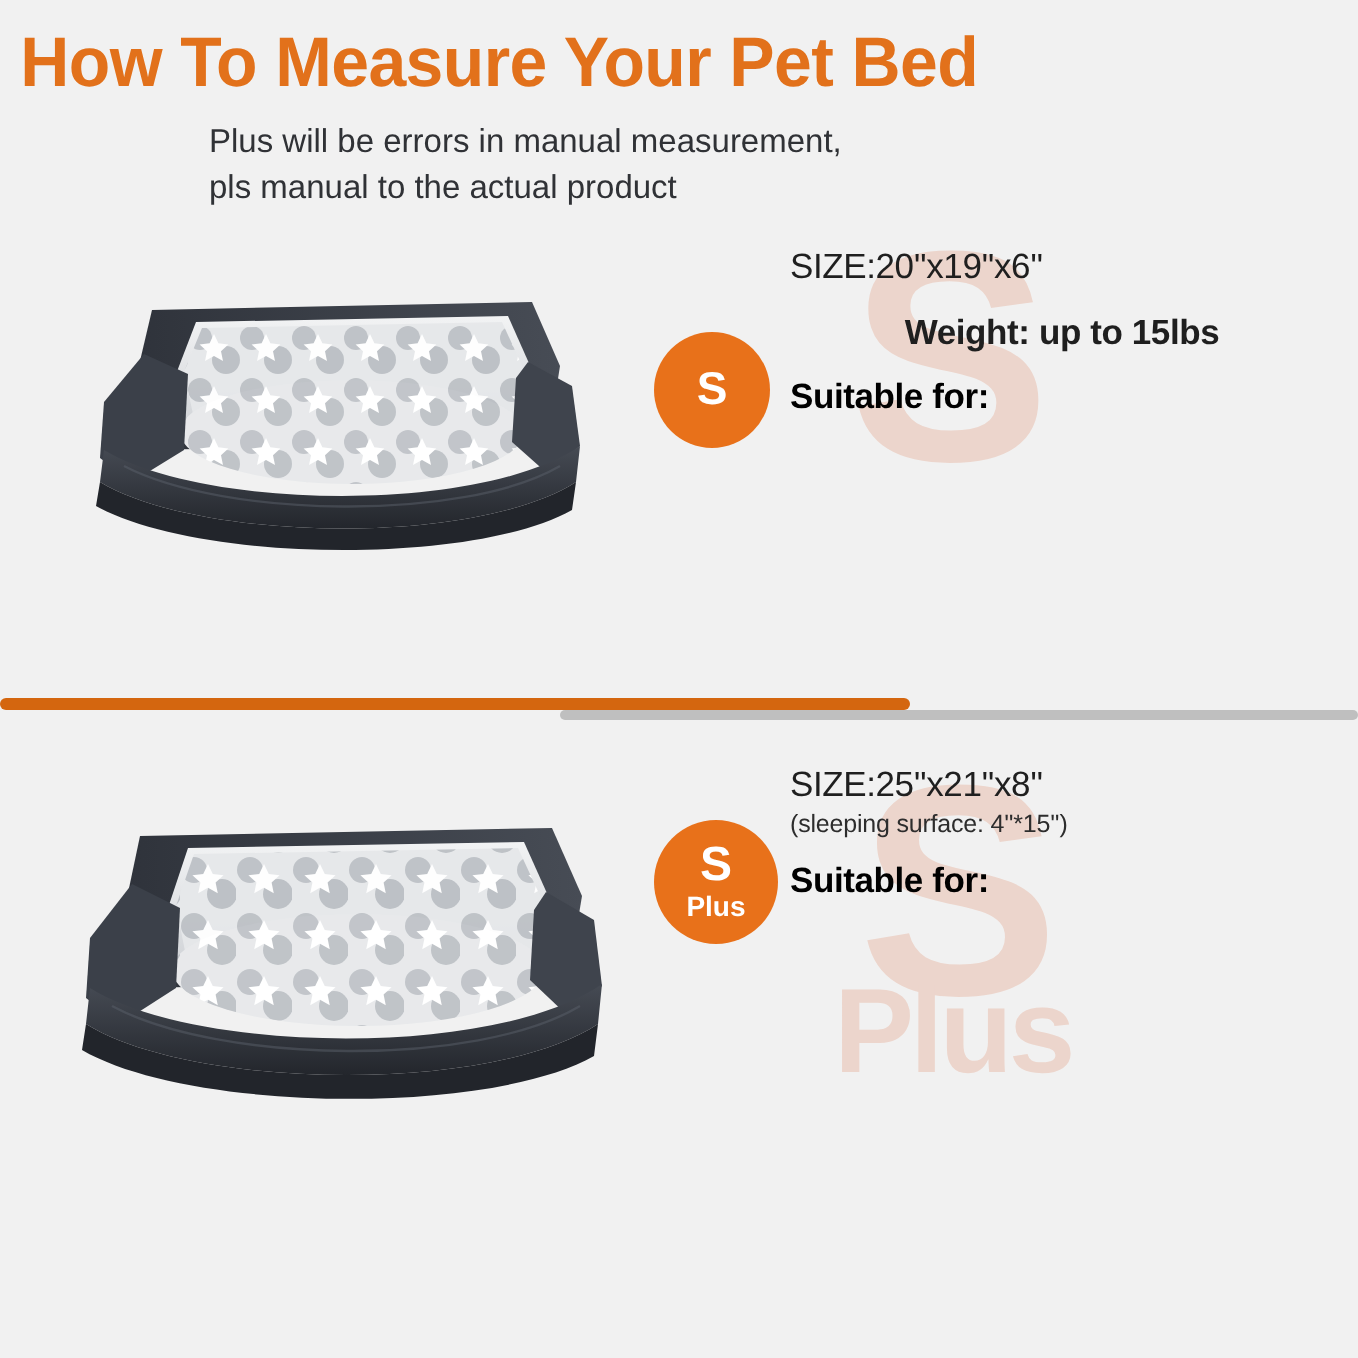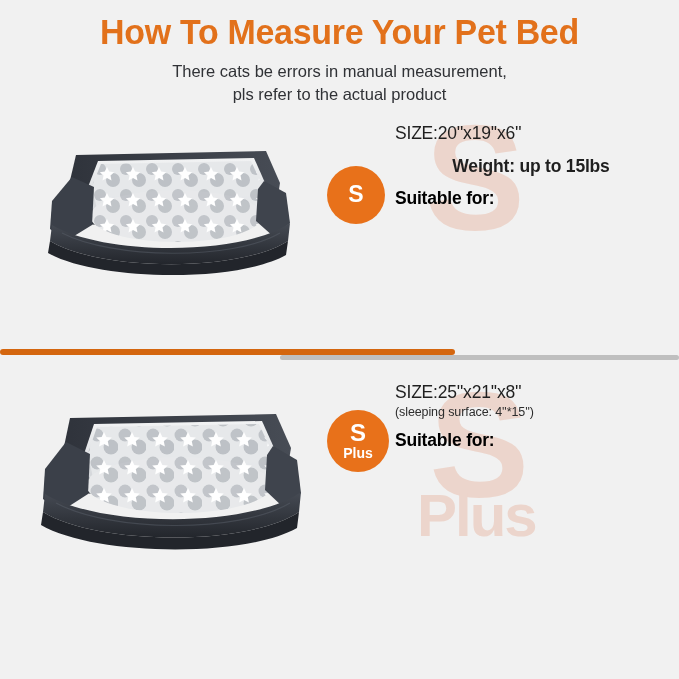--- a/index.html
+++ b/index.html
@@ -11,21 +11,20 @@
     height: 679px;
     background: #f1f1f1;
     font-family: "Liberation Sans", sans-serif;
     color: #2b2b2b;
     overflow: hidden;
     position: relative;
   }
 
   
   .header {
-    text-align: center;
     padding-top: 14px;
   }
   .main-title {
     color: #e2711b;
     font-size: 35px;
     font-weight: bold;
     letter-spacing: -0.3px;
     line-height: 1.05;
     margin: 0;
     transform: scaleX(0.97);
@@ -190,22 +189,22 @@
     background: #bfbfbf;
     border-radius: 3px;
   }
 </style>
 </head>
 <body>
 
 <div class="header">
   <h1 class="main-title">How To Measure Your Pet Bed</h1>
   <div class="subtitle">
-    <span class="subtitle-line">There cats be errors in manual measurement,</span>
-    <span class="subtitle-line">pls refer to the actual product</span>
+    <span class="subtitle-line">Plus will be errors in manual measurement,</span>
+    <span class="subtitle-line">pls manual to the actual product</span>
   </div>
 </div>
 
 <div class="section" id="section-small">
 
   <div class="photo-col">
     <div class="bed" id="bed-small">
       <svg class="bed-svg" viewBox="0 0 258 140" preserveAspectRatio="none" aria-hidden="true">
         <defs>
           <linearGradient id="wallL1" x1="0" y1="0" x2="1" y2="0">

